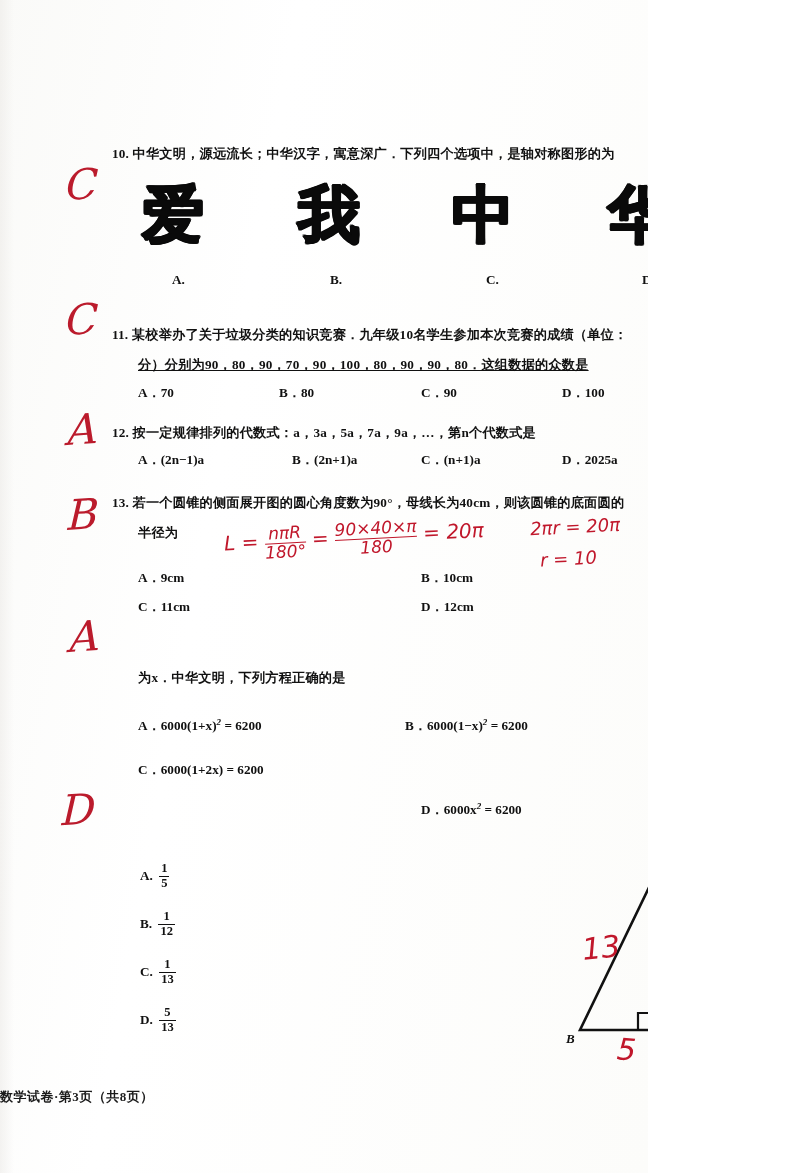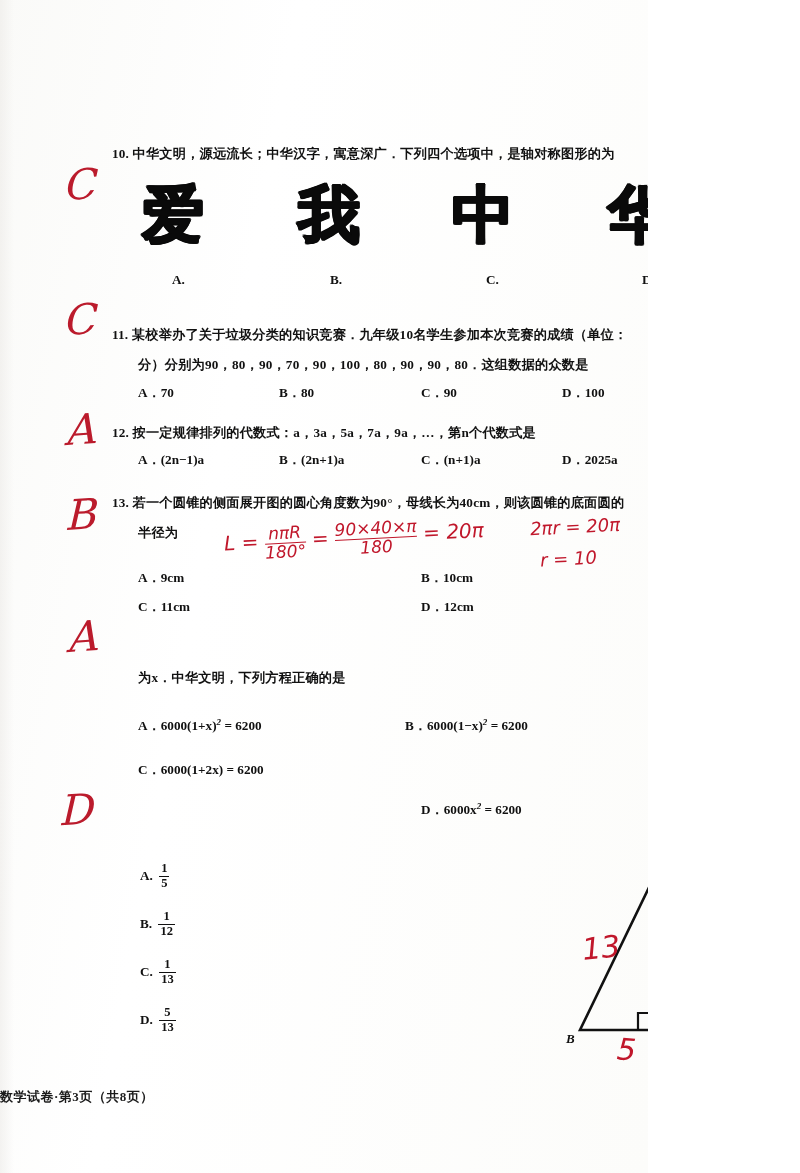--- a/index.html
+++ b/index.html
@@ -164,21 +164,21 @@
   <div class="opt" style="left:330px; top:272px;">B.</div>
   <div class="opt" style="left:486px; top:272px;">C.</div>
   <div class="opt" style="left:642px; top:272px;">D.</div>
 
   <div class="hand hand-letter" style="left:66px; top:295px;">C</div>
 
   <div class="q" style="left:112px; top:320px;">
     <span class="qnum">11.</span>
     <span class="stem">某校举办了关于垃圾分类的知识竞赛．九年级10名学生参加本次竞赛的成绩（单位：</span>
   </div>
-  <div class="q" style="left:138px; top:350px;">
+  <div class="q" style="left:138px; top:350px;text-decoration:underline;">
     <span class="stem">分）分别为90，80，90，70，90，100，80，90，90，80．这组数据的众数是</span>
   </div>
 
   <div class="opt" style="left:138px; top:384px;">
     <span class="optlabel">A．</span><span>70</span>
   </div>
   <div class="opt" style="left:279px; top:384px;">
     <span class="optlabel">B．</span><span>80</span>
   </div>
   <div class="opt" style="left:421px; top:384px;">
@@ -191,21 +191,21 @@
   <div class="hand hand-letter" style="left:68px; top:405px;">A</div>
 
   <div class="q" style="left:112px; top:418px;">
     <span class="qnum">12.</span>
     <span class="stem">按一定规律排列的代数式：a，3a，5a，7a，9a，…，第n个代数式是</span>
   </div>
 
   <div class="opt" style="left:138px; top:451px;">
     <span class="optlabel">A．</span><span>(2n−1)a</span>
   </div>
-  <div class="opt" style="left:279px; top:451px;">
+  <div class="opt" style="left:292px; top:451px;">
     <span class="optlabel">B．</span><span>(2n+1)a</span>
   </div>
   <div class="opt" style="left:421px; top:451px;">
     <span class="optlabel">C．</span><span>(n+1)a</span>
   </div>
   <div class="opt" style="left:562px; top:451px;">
     <span class="optlabel">D．</span><span>2025a</span>
   </div>
 
   <div class="hand hand-letter" style="left:68px; top:490px;">B</div>

